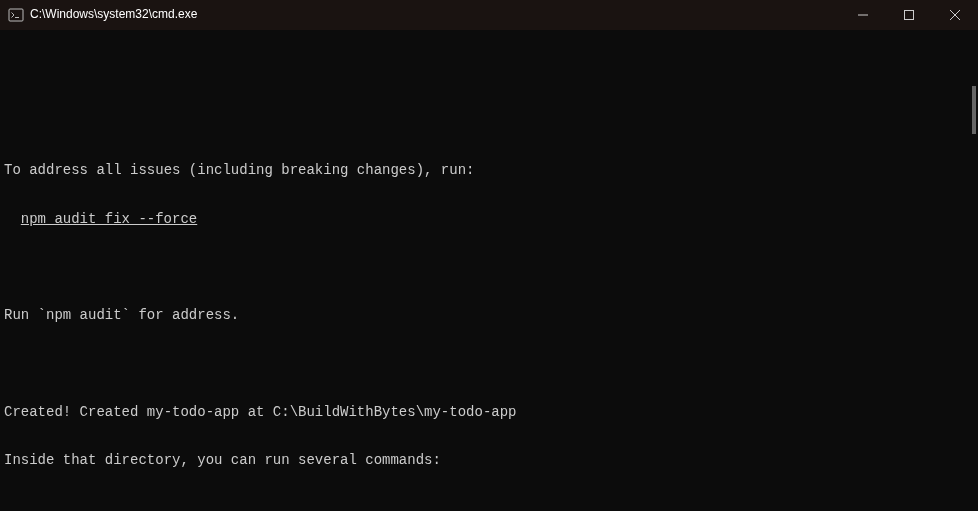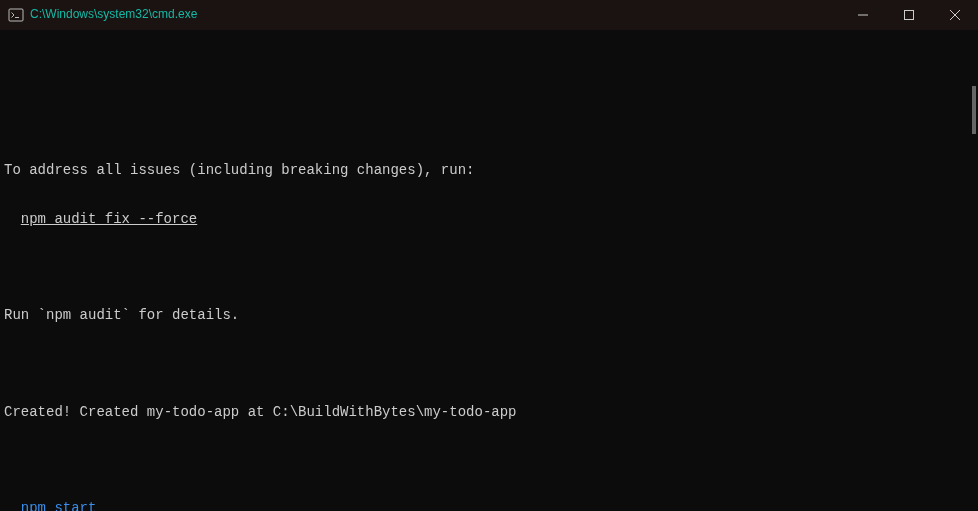--- a/index.html
+++ b/index.html
@@ -12,21 +12,21 @@
     font-size: 14px;
     line-height: 1.15;
     overflow: hidden;
   }
   .titlebar {
     height: 30px;
     background: #1a1311;
     display: flex;
     align-items: center;
     justify-content: space-between;
-    color: #14b8a6;
+    color: #ffffff;
     font-family: "Segoe UI", Tahoma, sans-serif;
     font-size: 12px;
     user-select: none;
   }
   .titlebar-left {
     display: flex;
     align-items: center;
     padding-left: 8px;
     gap: 6px;
   }
@@ -106,23 +106,24 @@
         </svg>
     </div>
   </div>
 </div>
 
 <div class="terminal">
   <div class="line">&nbsp;</div>
   <div class="line">To address all issues (including breaking changes), run:</div>
   <div class="line indent1">npm audit fix --force</div>
   <div class="line">&nbsp;</div>
-  <div class="line">Run `npm audit` for details.</div>
+  <div class="line">Run `npm audit` for address.</div>
   <div class="line">&nbsp;</div>
   <div class="line">Created! Created my-todo-app at C:\BuildWithBytes\my-todo-app</div>
+  <div class="line">Inside that directory, you can run several commands:</div>
   <div class="line">&nbsp;</div>
   <div class="line indent1"><span class="cmd">npm start</span></div>
   
   
   
   
   
   
   
   

